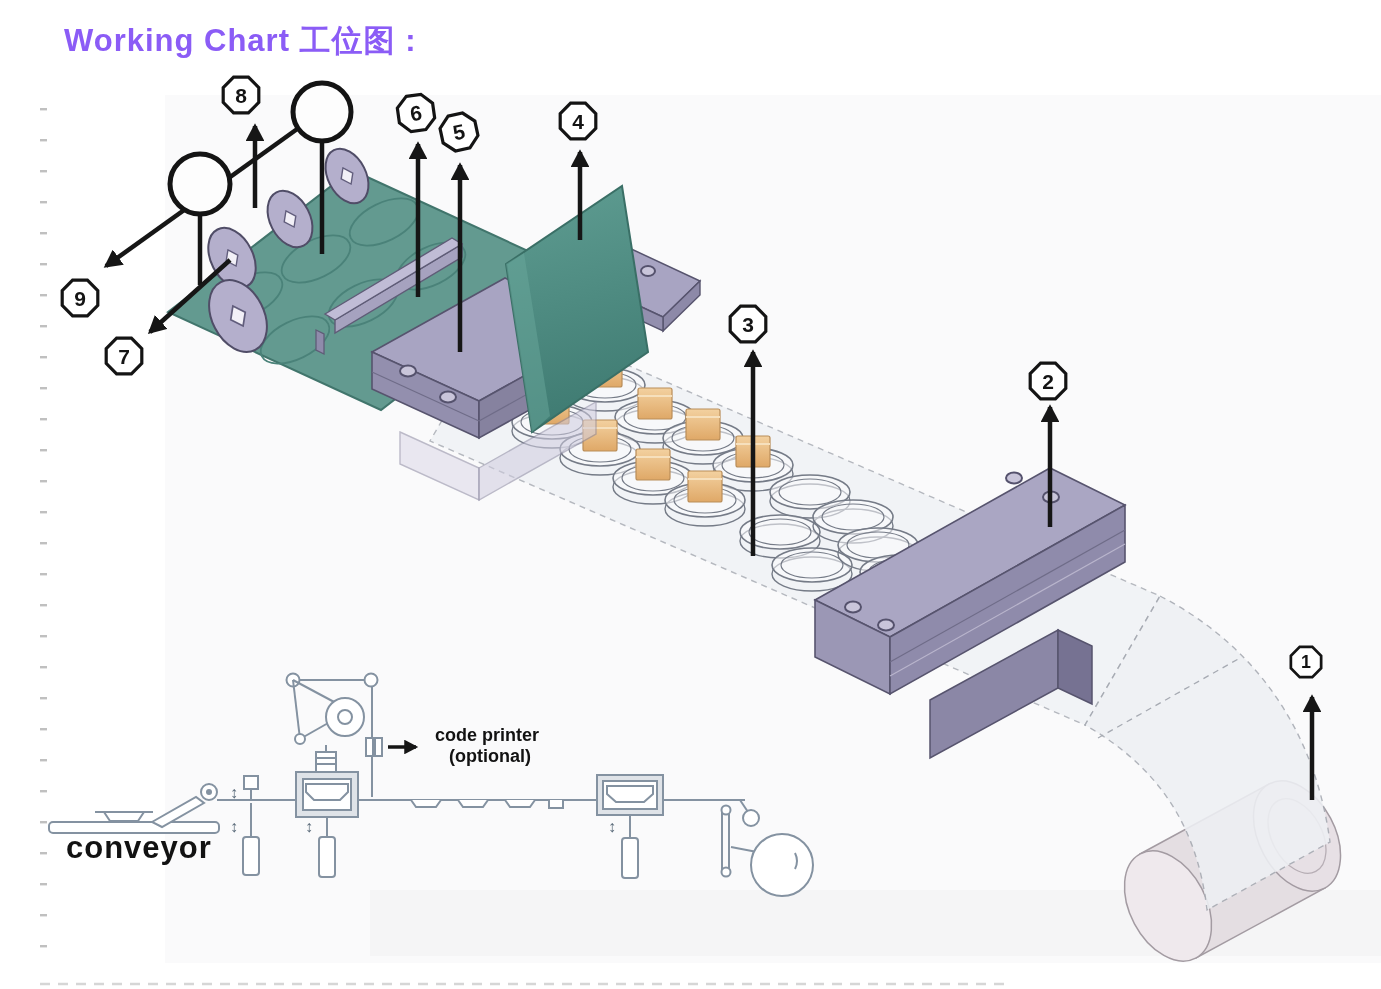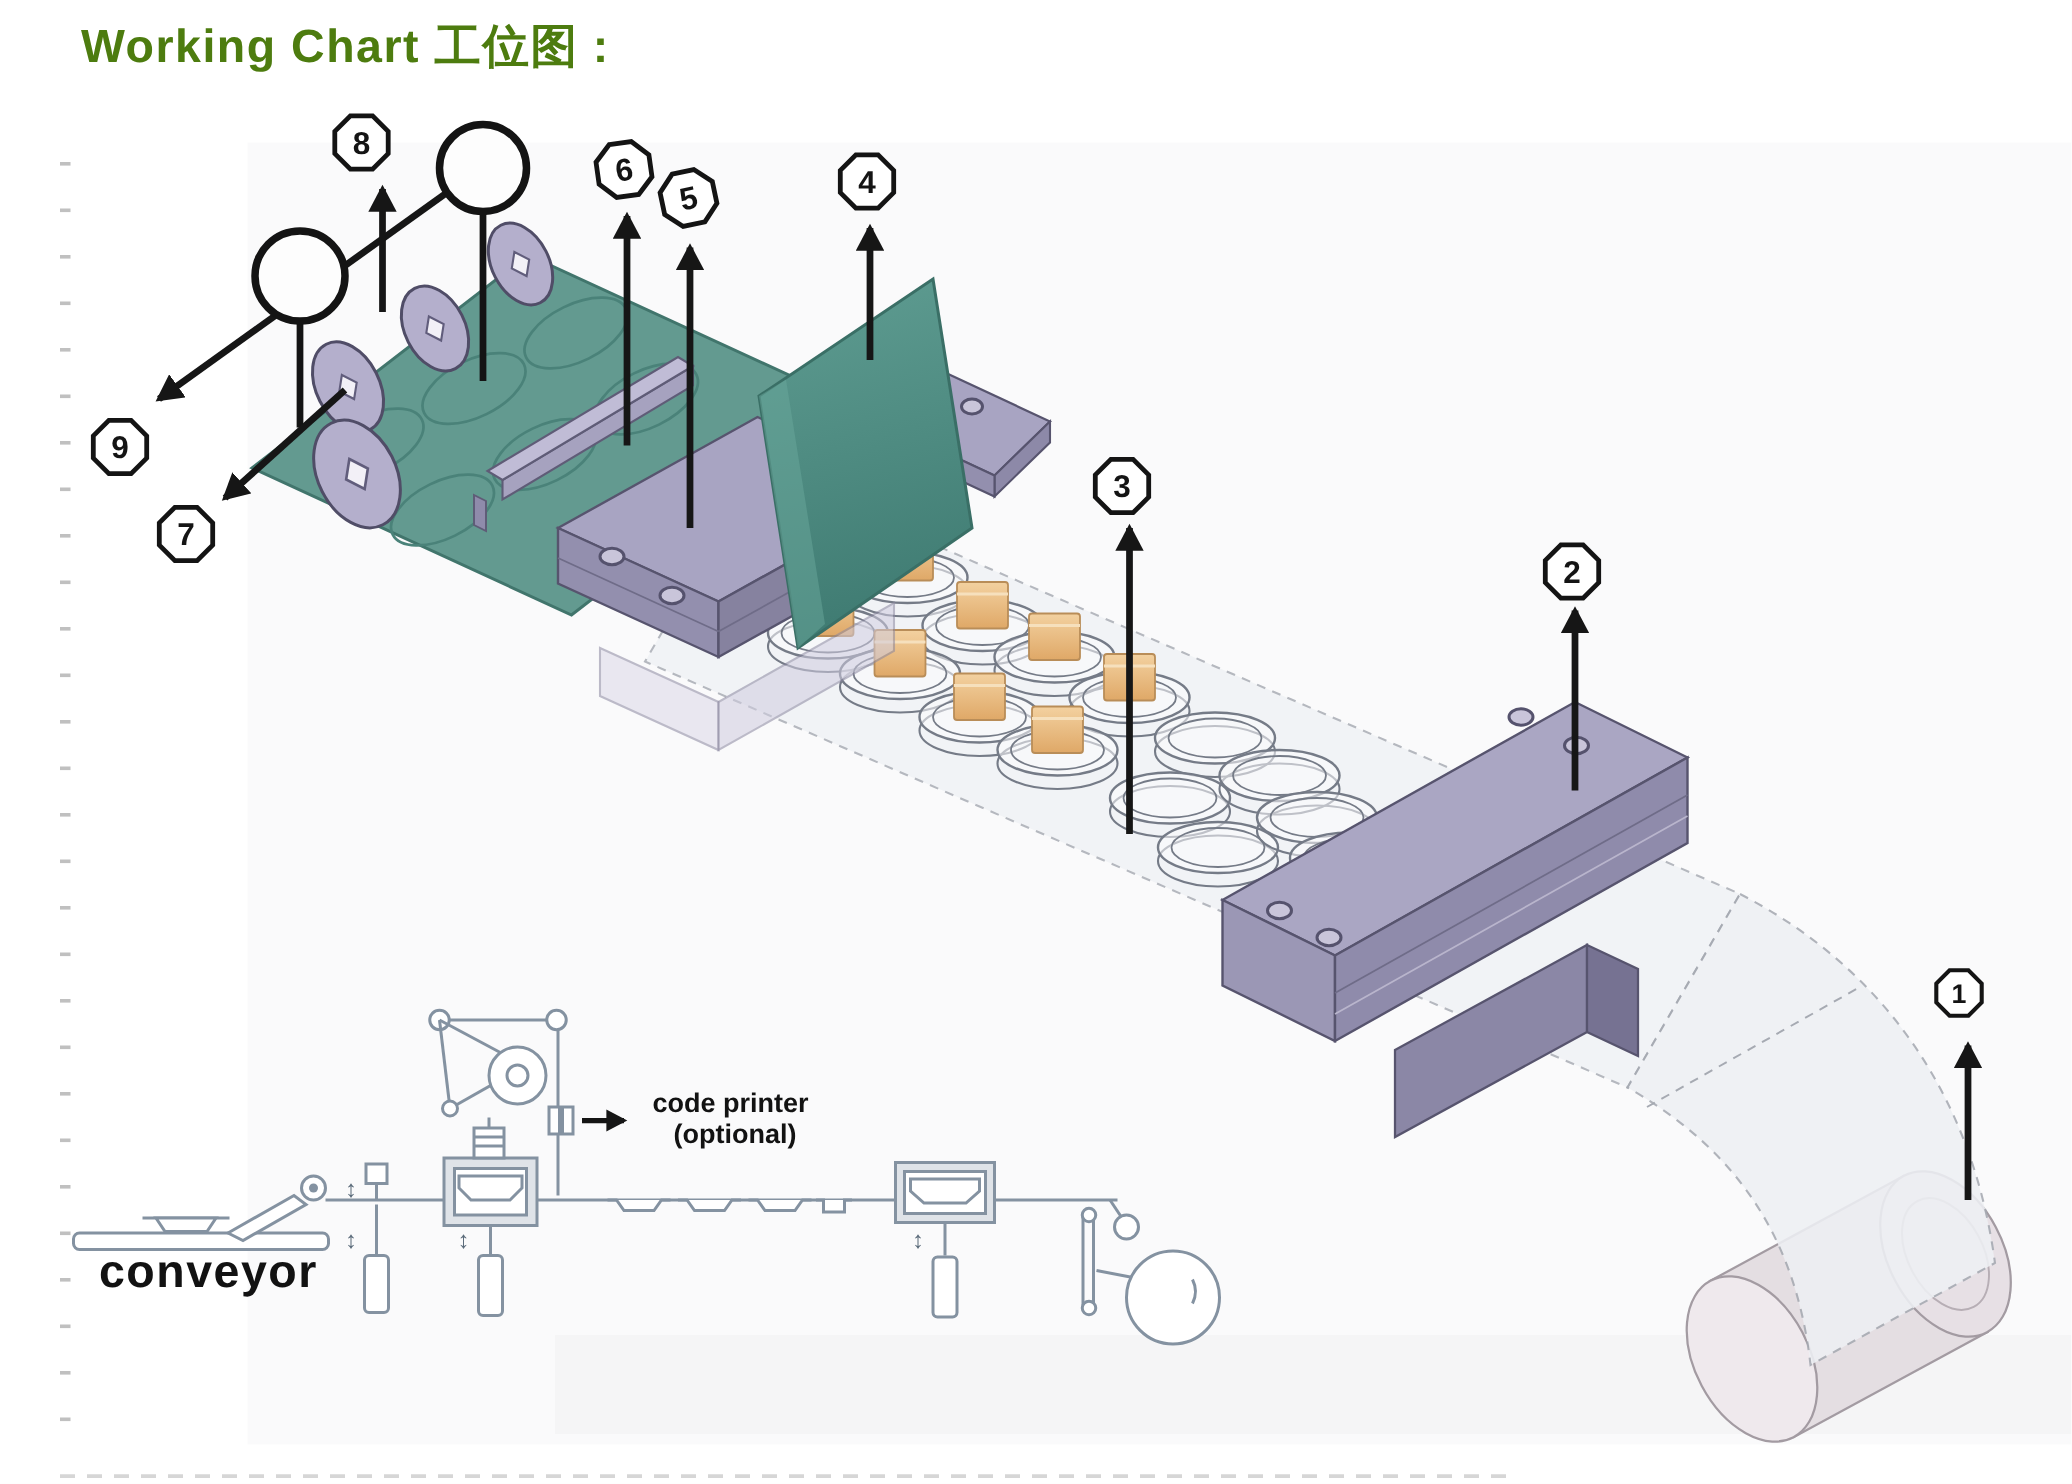--- a/index.html
+++ b/index.html
@@ -1,19 +1,19 @@
 <!DOCTYPE html>
 <html><head>
 <meta charset="utf-8">
 <style>
   html,body{margin:0;padding:0;background:#fff;}
   .stage{position:relative;width:1381px;height:989px;background:#ffffff;overflow:hidden;
          font-family:"Liberation Sans", sans-serif;}
-  .title{position:absolute;left:54px;top:10px;margin:0;font-size:31px;font-weight:bold;
-         letter-spacing:1px;color:#4d7c0f;font-family:"Liberation Sans", sans-serif;}
+  .title{position:absolute;left:54px;top:10px;margin:10px;font-size:31px;font-weight:bold;
+         letter-spacing:1px;color:#8b5cf6;font-family:"Liberation Sans", sans-serif;}
   svg text{font-family:"Liberation Sans", sans-serif;}
   .badge-num{font-size:21px;font-weight:bold;fill:#141414;text-anchor:middle;}
   .inset-label{font-weight:bold;fill:#121212;}
   .updown{font-size:16px;fill:#5c6c7b;text-anchor:middle;font-weight:bold;}
 </style>
 </head>
 <body>
 
 <div class="stage">
   <h1 class="title">Working Chart  工位图 :</h1>

